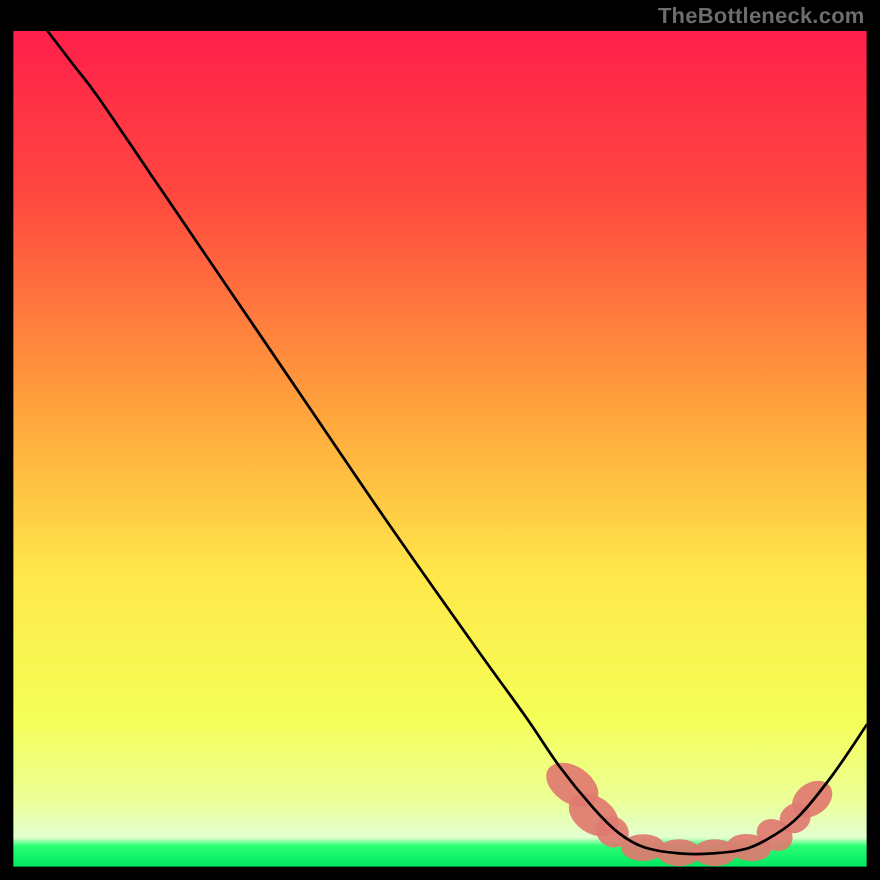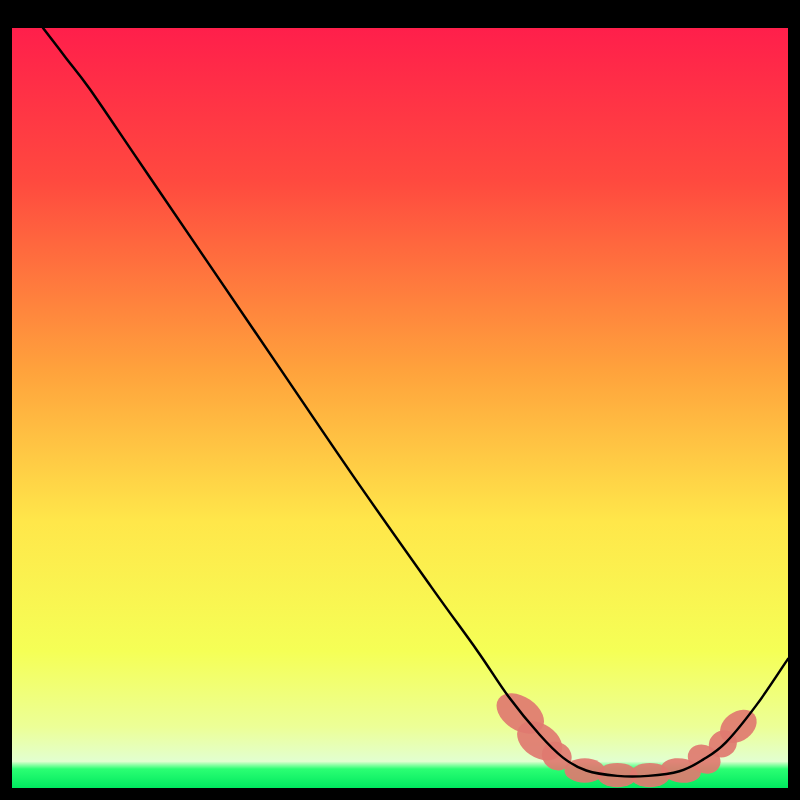--- a/index.html
+++ b/index.html
@@ -46,20 +46,21 @@
     color: #6d6d6d;
     font-size: 20px;
     font-weight: 600;
     letter-spacing: 0.2px;
   }
 </style>
 </head>
 <body>
 
 <div class="frame">
+  <div class="attribution">TheBottleneck.com</div>
   <div class="plot">
     <svg class="gradient" viewBox="0 0 100 100" preserveAspectRatio="none">
       <defs>
         <linearGradient id="bg" x1="0" y1="0" x2="0" y2="1">
             <stop offset="0%" stop-color="#ff1f4b"></stop>
             <stop offset="20%" stop-color="#ff493f"></stop>
             <stop offset="45%" stop-color="#ffa23c"></stop>
             <stop offset="65%" stop-color="#ffe74a"></stop>
             <stop offset="82%" stop-color="#f5ff56"></stop>
             <stop offset="92%" stop-color="#ecff97"></stop>

